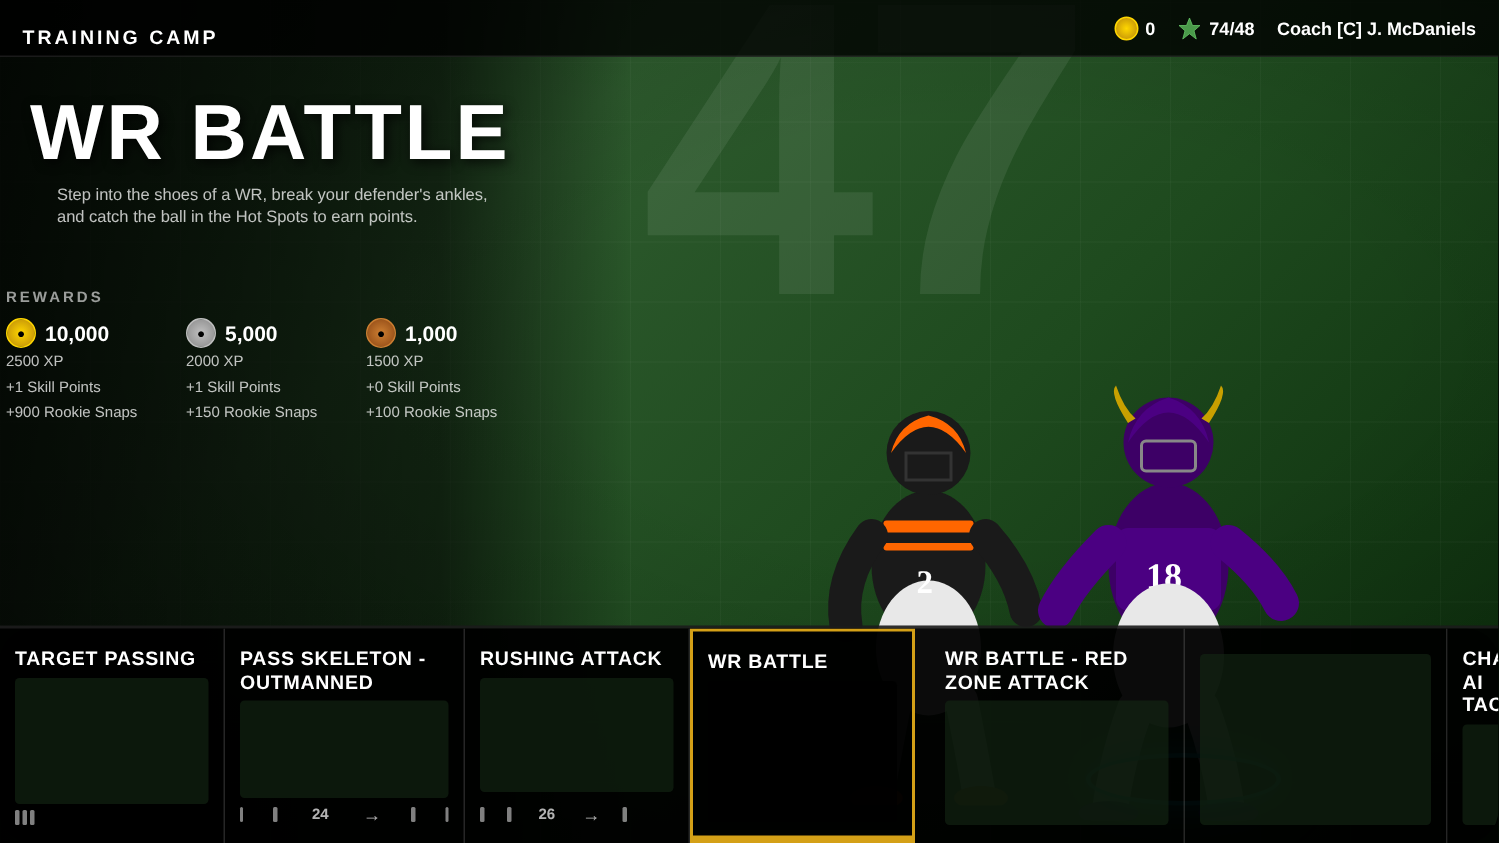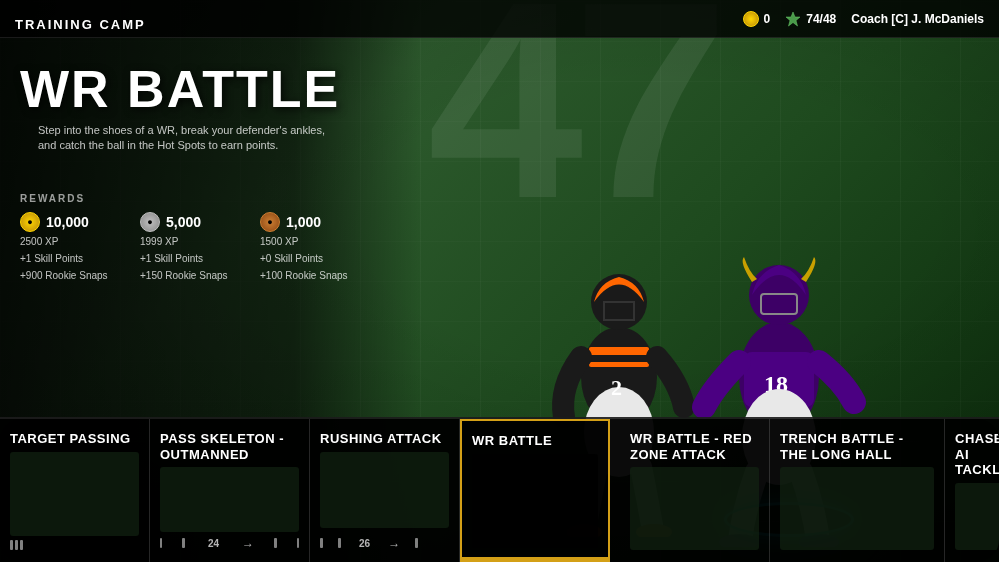--- a/index.html
+++ b/index.html
@@ -148,21 +148,21 @@
       margin-top: 8px;
       line-height: 1.4;
       font-family: Arial, sans-serif;
       margin-left: 18px;
     }
 
     
     .rewards-section {
       position: absolute;
       top: 155px;
-      left: 20px;
+      left: 4px;
     }
 
     .rewards-label {
       color: rgba(255,255,255,0.6);
       font-size: 10px;
       font-weight: 900;
       letter-spacing: 2px;
       text-transform: uppercase;
       margin-bottom: 8px;
     }
@@ -442,21 +442,21 @@
         <div class="reward-detail">2500 XP</div>
         <div class="reward-detail">+1 Skill Points</div>
         <div class="reward-detail">+900 Rookie Snaps</div>
       </div>
 
       <div class="reward-item">
         <div class="reward-coin-row">
           <div class="reward-coin silver">●</div>
           <span class="reward-amount">5,000</span>
         </div>
-        <div class="reward-detail">1999 XP</div>
+        <div class="reward-detail">2000 XP</div>
         <div class="reward-detail">+1 Skill Points</div>
         <div class="reward-detail">+150 Rookie Snaps</div>
       </div>
 
       <div class="reward-item">
         <div class="reward-coin-row">
           <div class="reward-coin bronze">●</div>
           <span class="reward-amount">1,000</span>
         </div>
         <div class="reward-detail">1500 XP</div>
@@ -503,27 +503,26 @@
         <span class="prog-arrow">→</span>
         <div class="prog-tick"></div>
       </div>
     </div>
 
     <div class="tab-item active">
       <div class="tab-label">WR BATTLE</div>
       <div style="flex:1; margin-top:5px; background:rgba(0,0,0,0.8); border-radius:3px;"></div>
     </div>
 
-    <div class="tab-item" style="width:160px;padding-left:20px;">
+    <div class="tab-item" style="width:180px;padding-left:20px;">
       <div class="tab-label">WR BATTLE - RED ZONE ATTACK</div>
       <div style="flex:1; margin-top:5px; background:rgba(20,40,20,0.6); border-radius:3px;"></div>
     </div>
 
     <div class="tab-item" style="width:175px;">
-      <div class="tab-label">TRENCH BATTLE - THE LONG HALL</div>
       <div style="flex:1; margin-top:5px; background:rgba(20,40,20,0.6); border-radius:3px;"></div>
     </div>
 
     <div class="tab-item" style="flex:1; width:auto;">
       <div class="tab-label">CHASE AI TACKLE</div>
       <div style="flex:1; margin-top:5px; background:rgba(20,40,20,0.6); border-radius:3px;"></div>
     </div>
 
   </div>
 </div>

